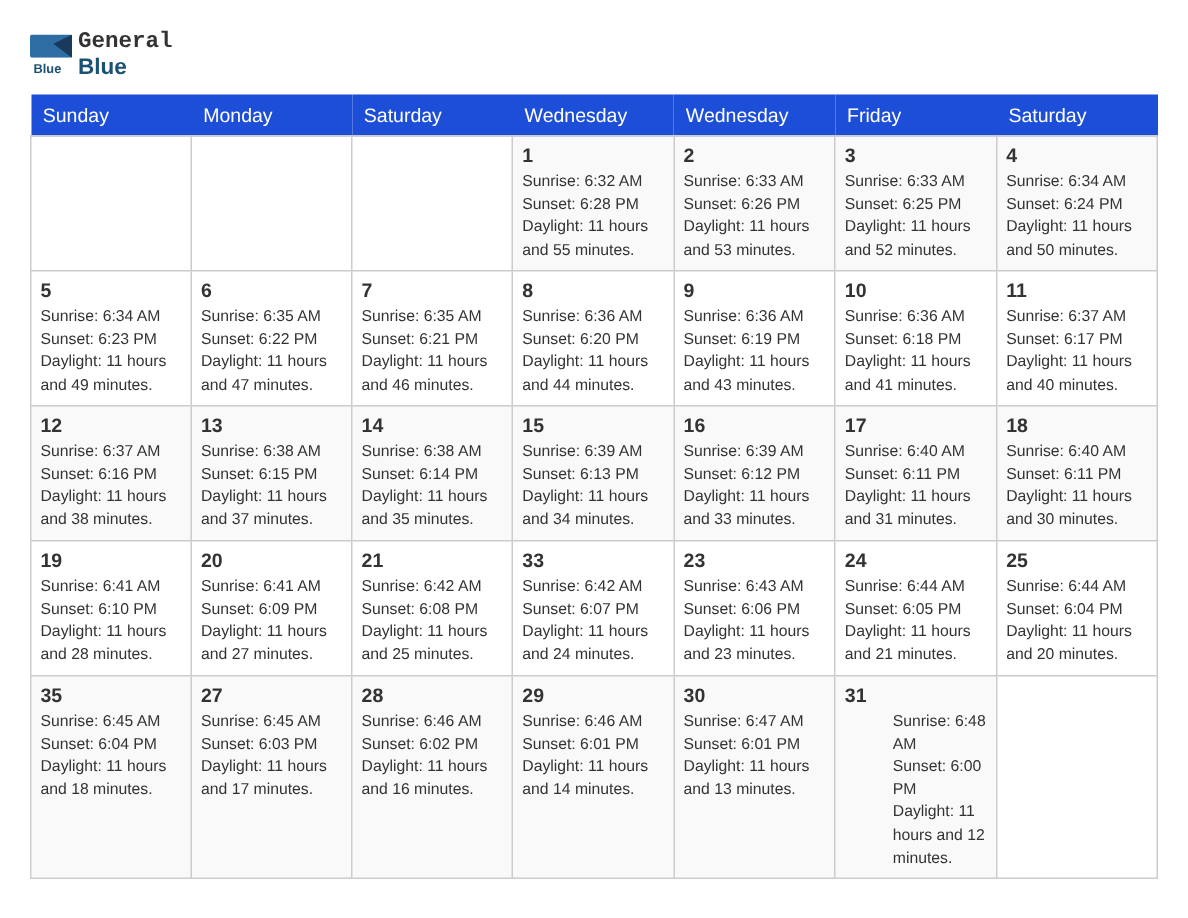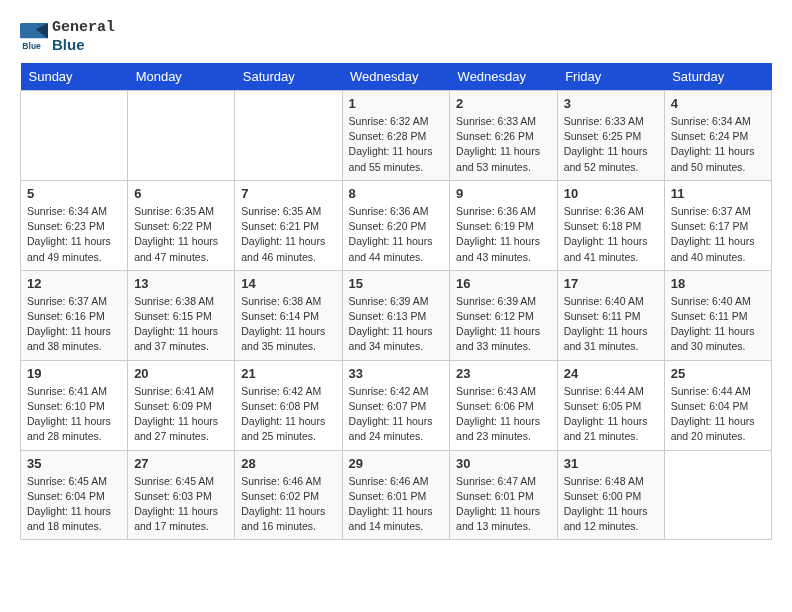--- a/index.html
+++ b/index.html
@@ -299,20 +299,20 @@
 Daylight: 11 hours and 14 minutes.</div>
         </td>
         <td>
           <span class="day-number">30</span>
           <div class="day-info" style="white-space: pre-line;">Sunrise: 6:47 AM
 Sunset: 6:01 PM
 Daylight: 11 hours and 13 minutes.</div>
         </td>
         <td>
           <span class="day-number">31</span>
-          <div class="day-info" style="white-space: pre-line;">Sunrise: 6:48 AM
+          <div class="day-info" style="white-space: pre-line; margin-left: 32px;">Sunrise: 6:48 AM
 Sunset: 6:00 PM
 Daylight: 11 hours and 12 minutes.</div>
         </td>
         <td class="empty-cell"></td>
       </tr>
     </tbody>
 </table>
 
 </body></html>

